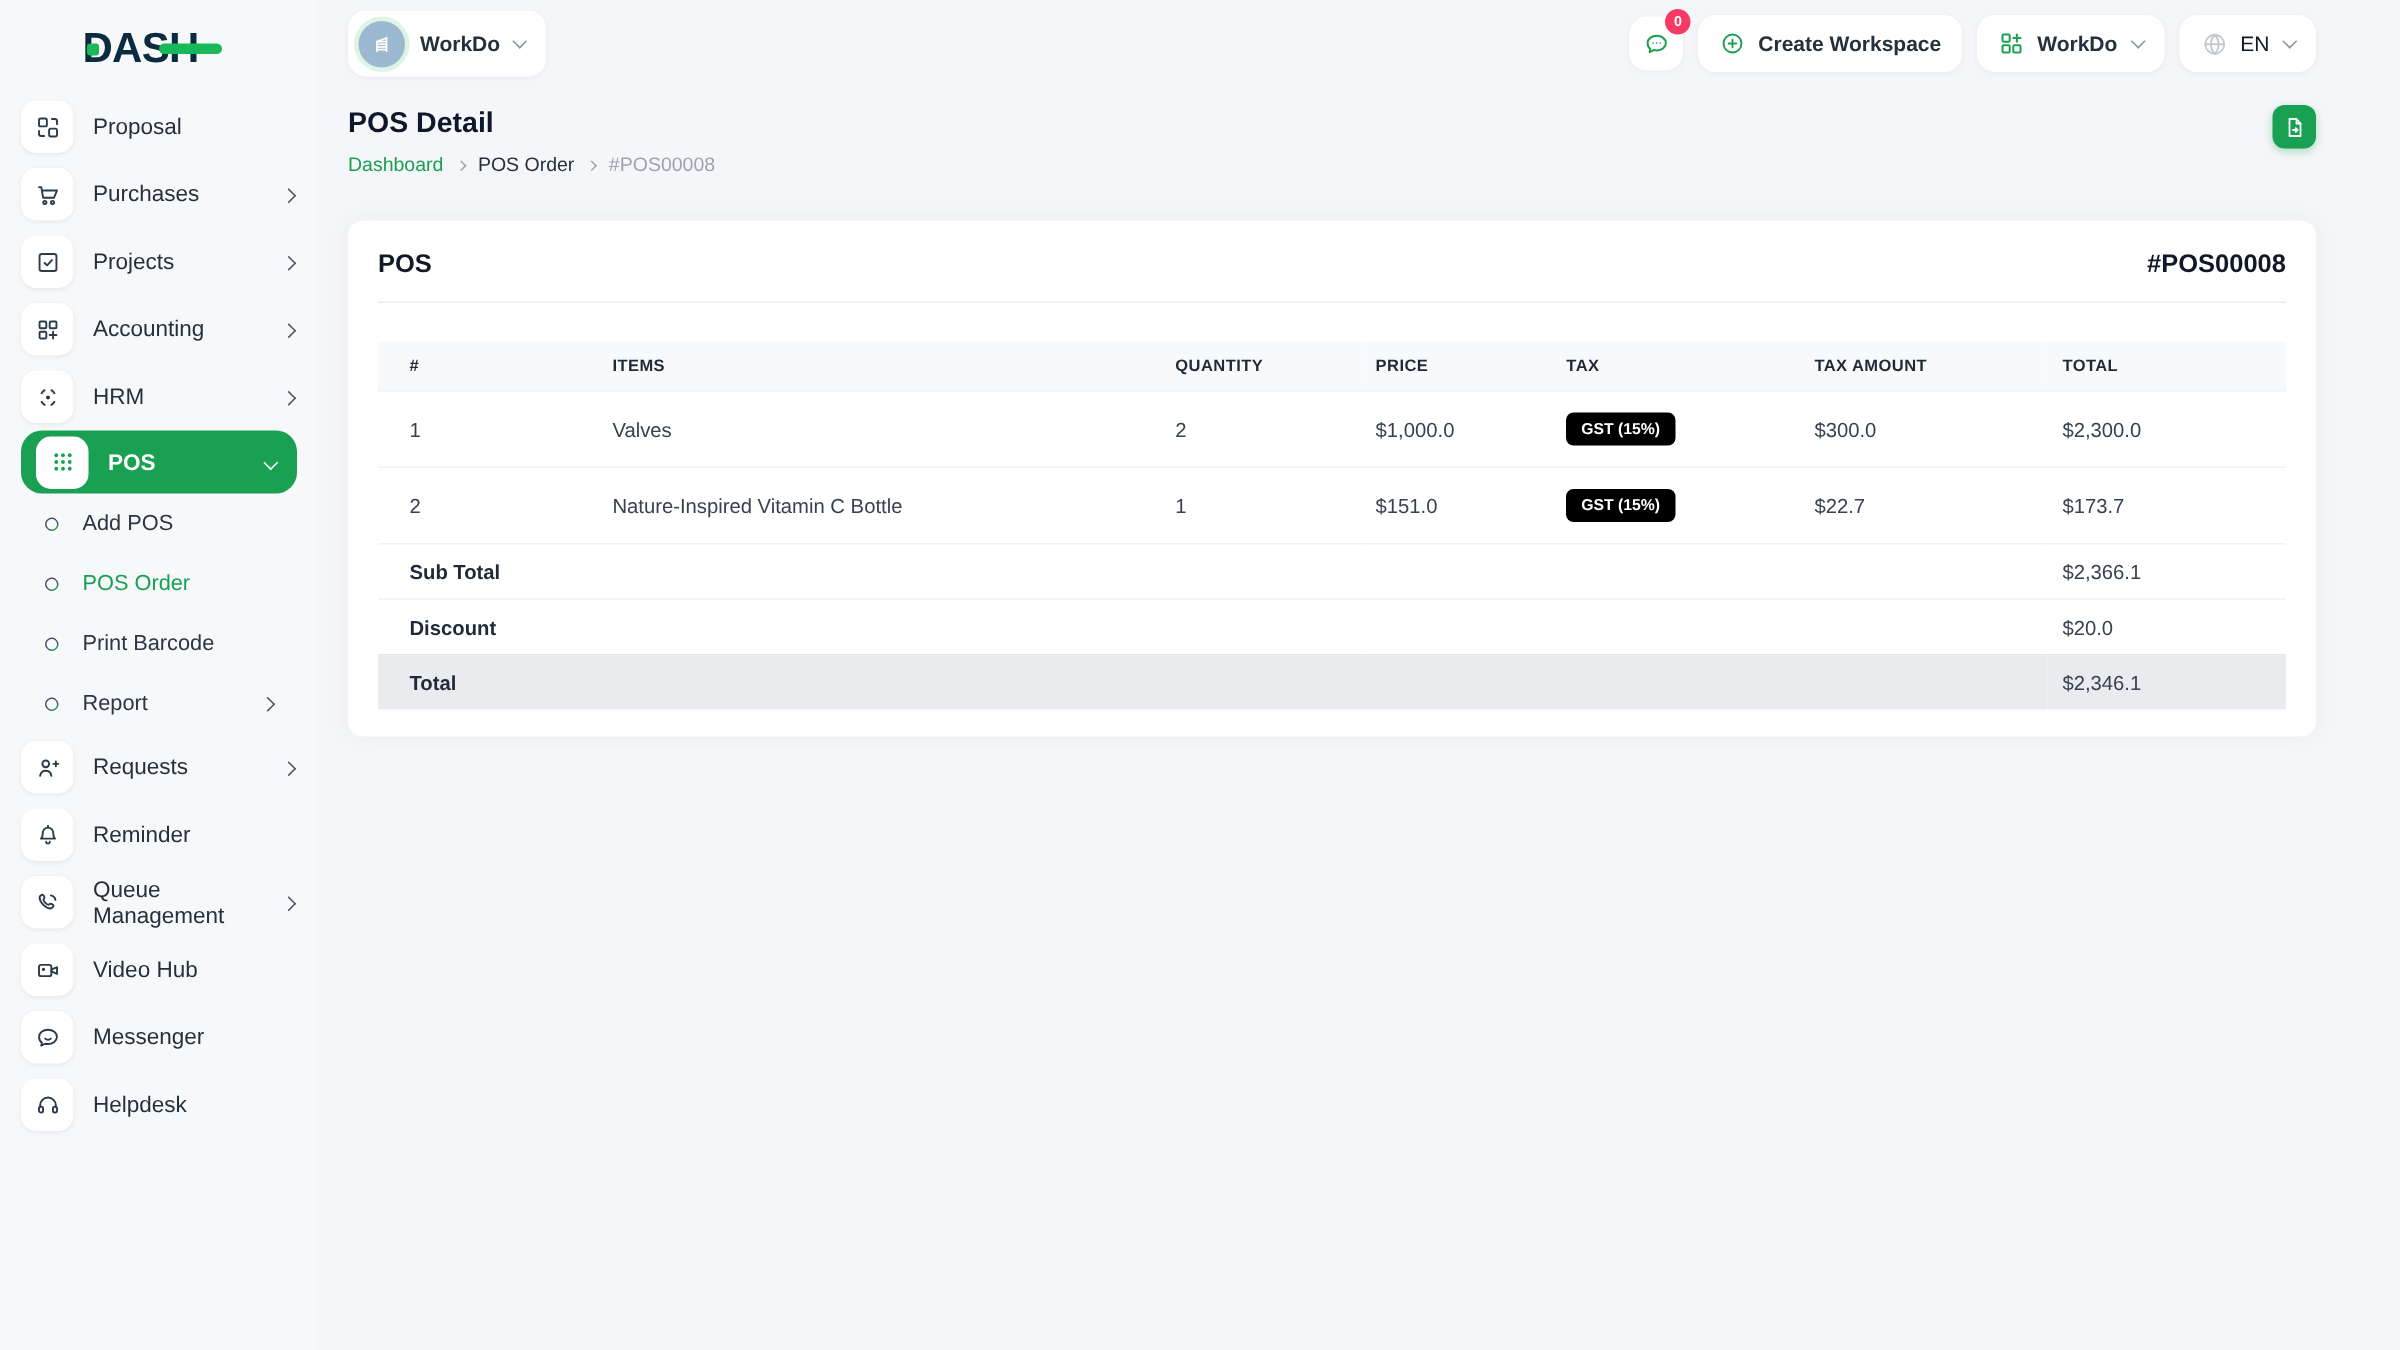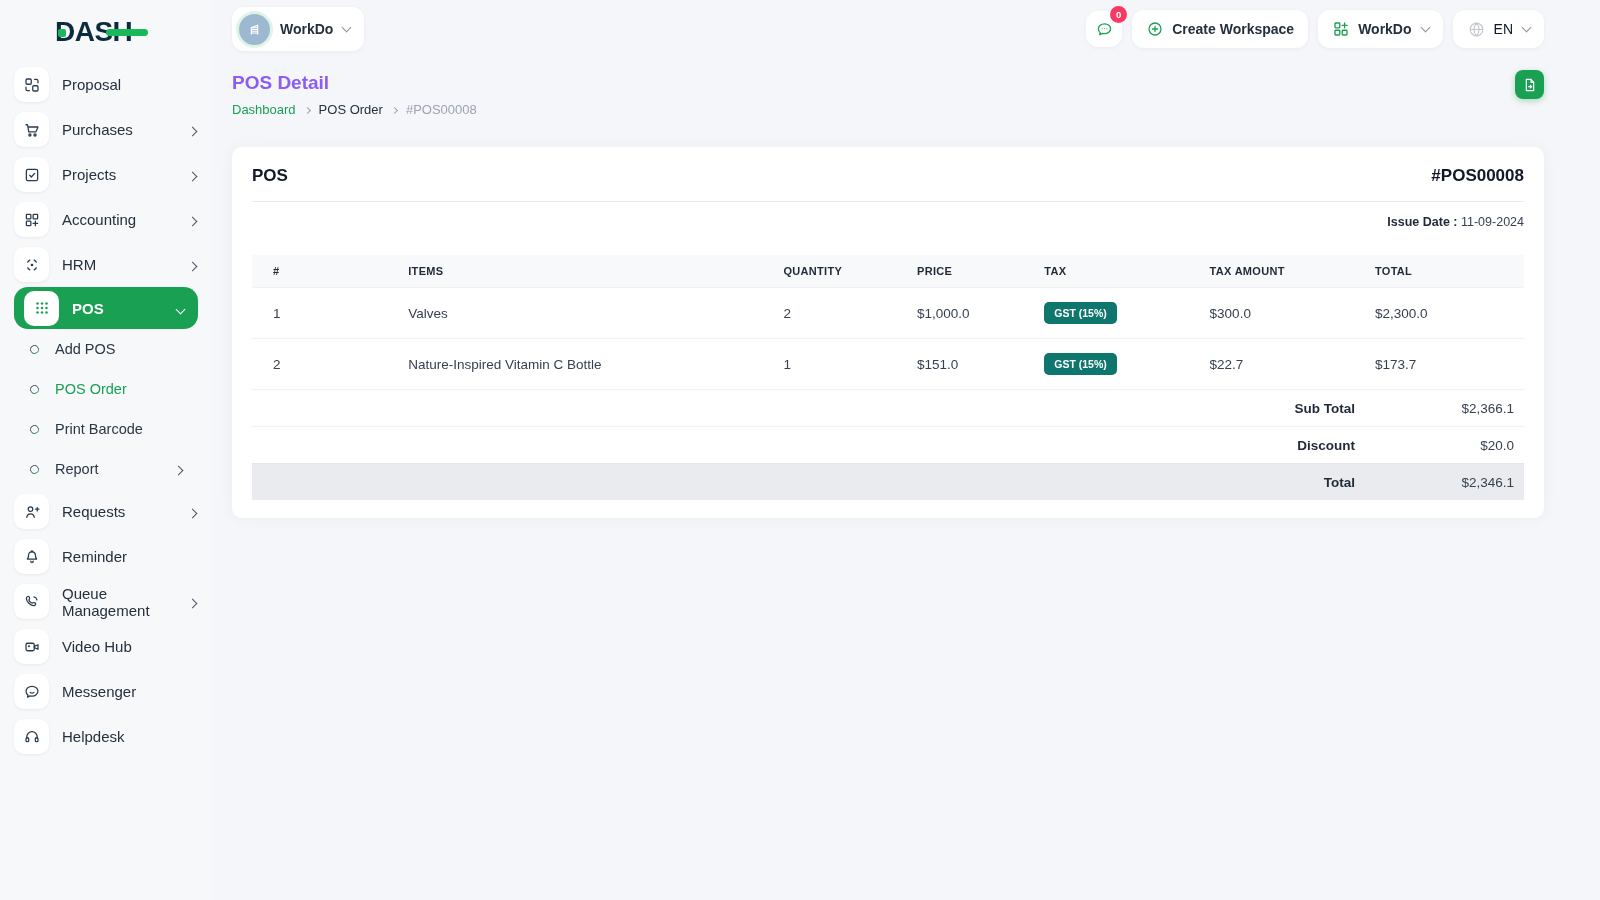--- a/index.html
+++ b/index.html
@@ -69,21 +69,21 @@
   .badge-dot {
     position:absolute; top:-5px; right:-5px; min-width:17px; height:17px; border-radius:9px;
     background:#f73a64; color:#fff; font-size:9.5px; font-weight:700;
     display:flex; align-items:center; justify-content:center; padding:0 4px;
   }
   .tb-btn { height:38px; padding:0 14px; gap:8px; font-size:14px; font-weight:600; color:#24303c; }
   .tb-btn .chev { color:#8b939e; margin-left:2px; }
   .lang-label { color:#0f172a; font-weight:400; }
   
   .page-head { position:relative; margin-top:14px; }
-  .page-title { font-size:19px; font-weight:700; color:#8b5cf6; }
+  .page-title { font-size:19px; font-weight:700; color:#0f172a; }
   .breadcrumb { display:flex; align-items:center; gap:9px; margin-top:8px; font-size:13px; }
   .bc-link { color:#1aa053; text-decoration:none; cursor:pointer; }
   .bc-mid { color:#24303c; cursor:pointer; }
   .bc-current { color:#9ca3af; }
   .bc-sep { color:#9ca3af; width:5px; height:5px; border-width:1.4px; margin-top:1px; }
   .export-btn {
     position:absolute; right:0; top:-2px; width:29px; height:29px; border-radius:8px;
     background:#1aa053; border:none; display:flex; align-items:center; justify-content:center;
     cursor:pointer; box-shadow:0 2px 6px rgba(26,160,83,.35);
   }
@@ -102,24 +102,24 @@
   thead tr { background:#f8f9fb; }
   th {
     text-align:left; font-size:11px; font-weight:700; letter-spacing:.3px;
     color:#1f2937; padding:10px 10px; text-transform:uppercase;
   }
   td { font-size:13.5px; color:#374151; padding:14px 10px; }
   th:first-child, td:first-child { padding-left:21px; }
   tbody tr { border-top:1px solid #f1f2f4; }
   thead tr { border:none; }
   .tax-badge {
-    display:inline-block; background:#0f766e; color:#fff; font-size:10.5px; font-weight:700;
+    display:inline-block; background:#000000; color:#fff; font-size:10.5px; font-weight:700;
     padding:5px 10px; border-radius:5px;
   }
-  tr.summary td { padding:10.5px 10px;text-align:right; }
+  tr.summary td { padding:10.5px 10px; }
   tr.summary td:first-child { padding-left:21px; }
   .sum-label { font-weight:700; color:#1f2937; }
   tr.total-row { background:#e9ebee; border-top:1px solid #e4e6ea; }
   svg { display:block; }
 </style>
 </head>
 <body>
 
 <div class="sidebar">
   <div class="logo">
@@ -366,24 +366,20 @@
           <path d="M13.5 3.5V8h4"></path>
           <path d="M10 14.5h4.5m0 0-1.8-1.8m1.8 1.8-1.8 1.8"></path>
         </svg>
     </button>
   </div>
 
   <div class="card">
     <div class="card-head">
       <span class="card-title">POS</span>
       <span class="card-number">#POS00008</span>
-    </div>
-    <div class="issue-row">
-      <span class="issue-label">Issue Date :</span>
-      <span class="issue-value">11-09-2024</span>
     </div>
 
     <table>
       <colgroup>
         <col style="width:11.5%">
           <col style="width:29.5%">
           <col style="width:10.5%">
           <col style="width:10%">
           <col style="width:13%">
           <col style="width:13%">

